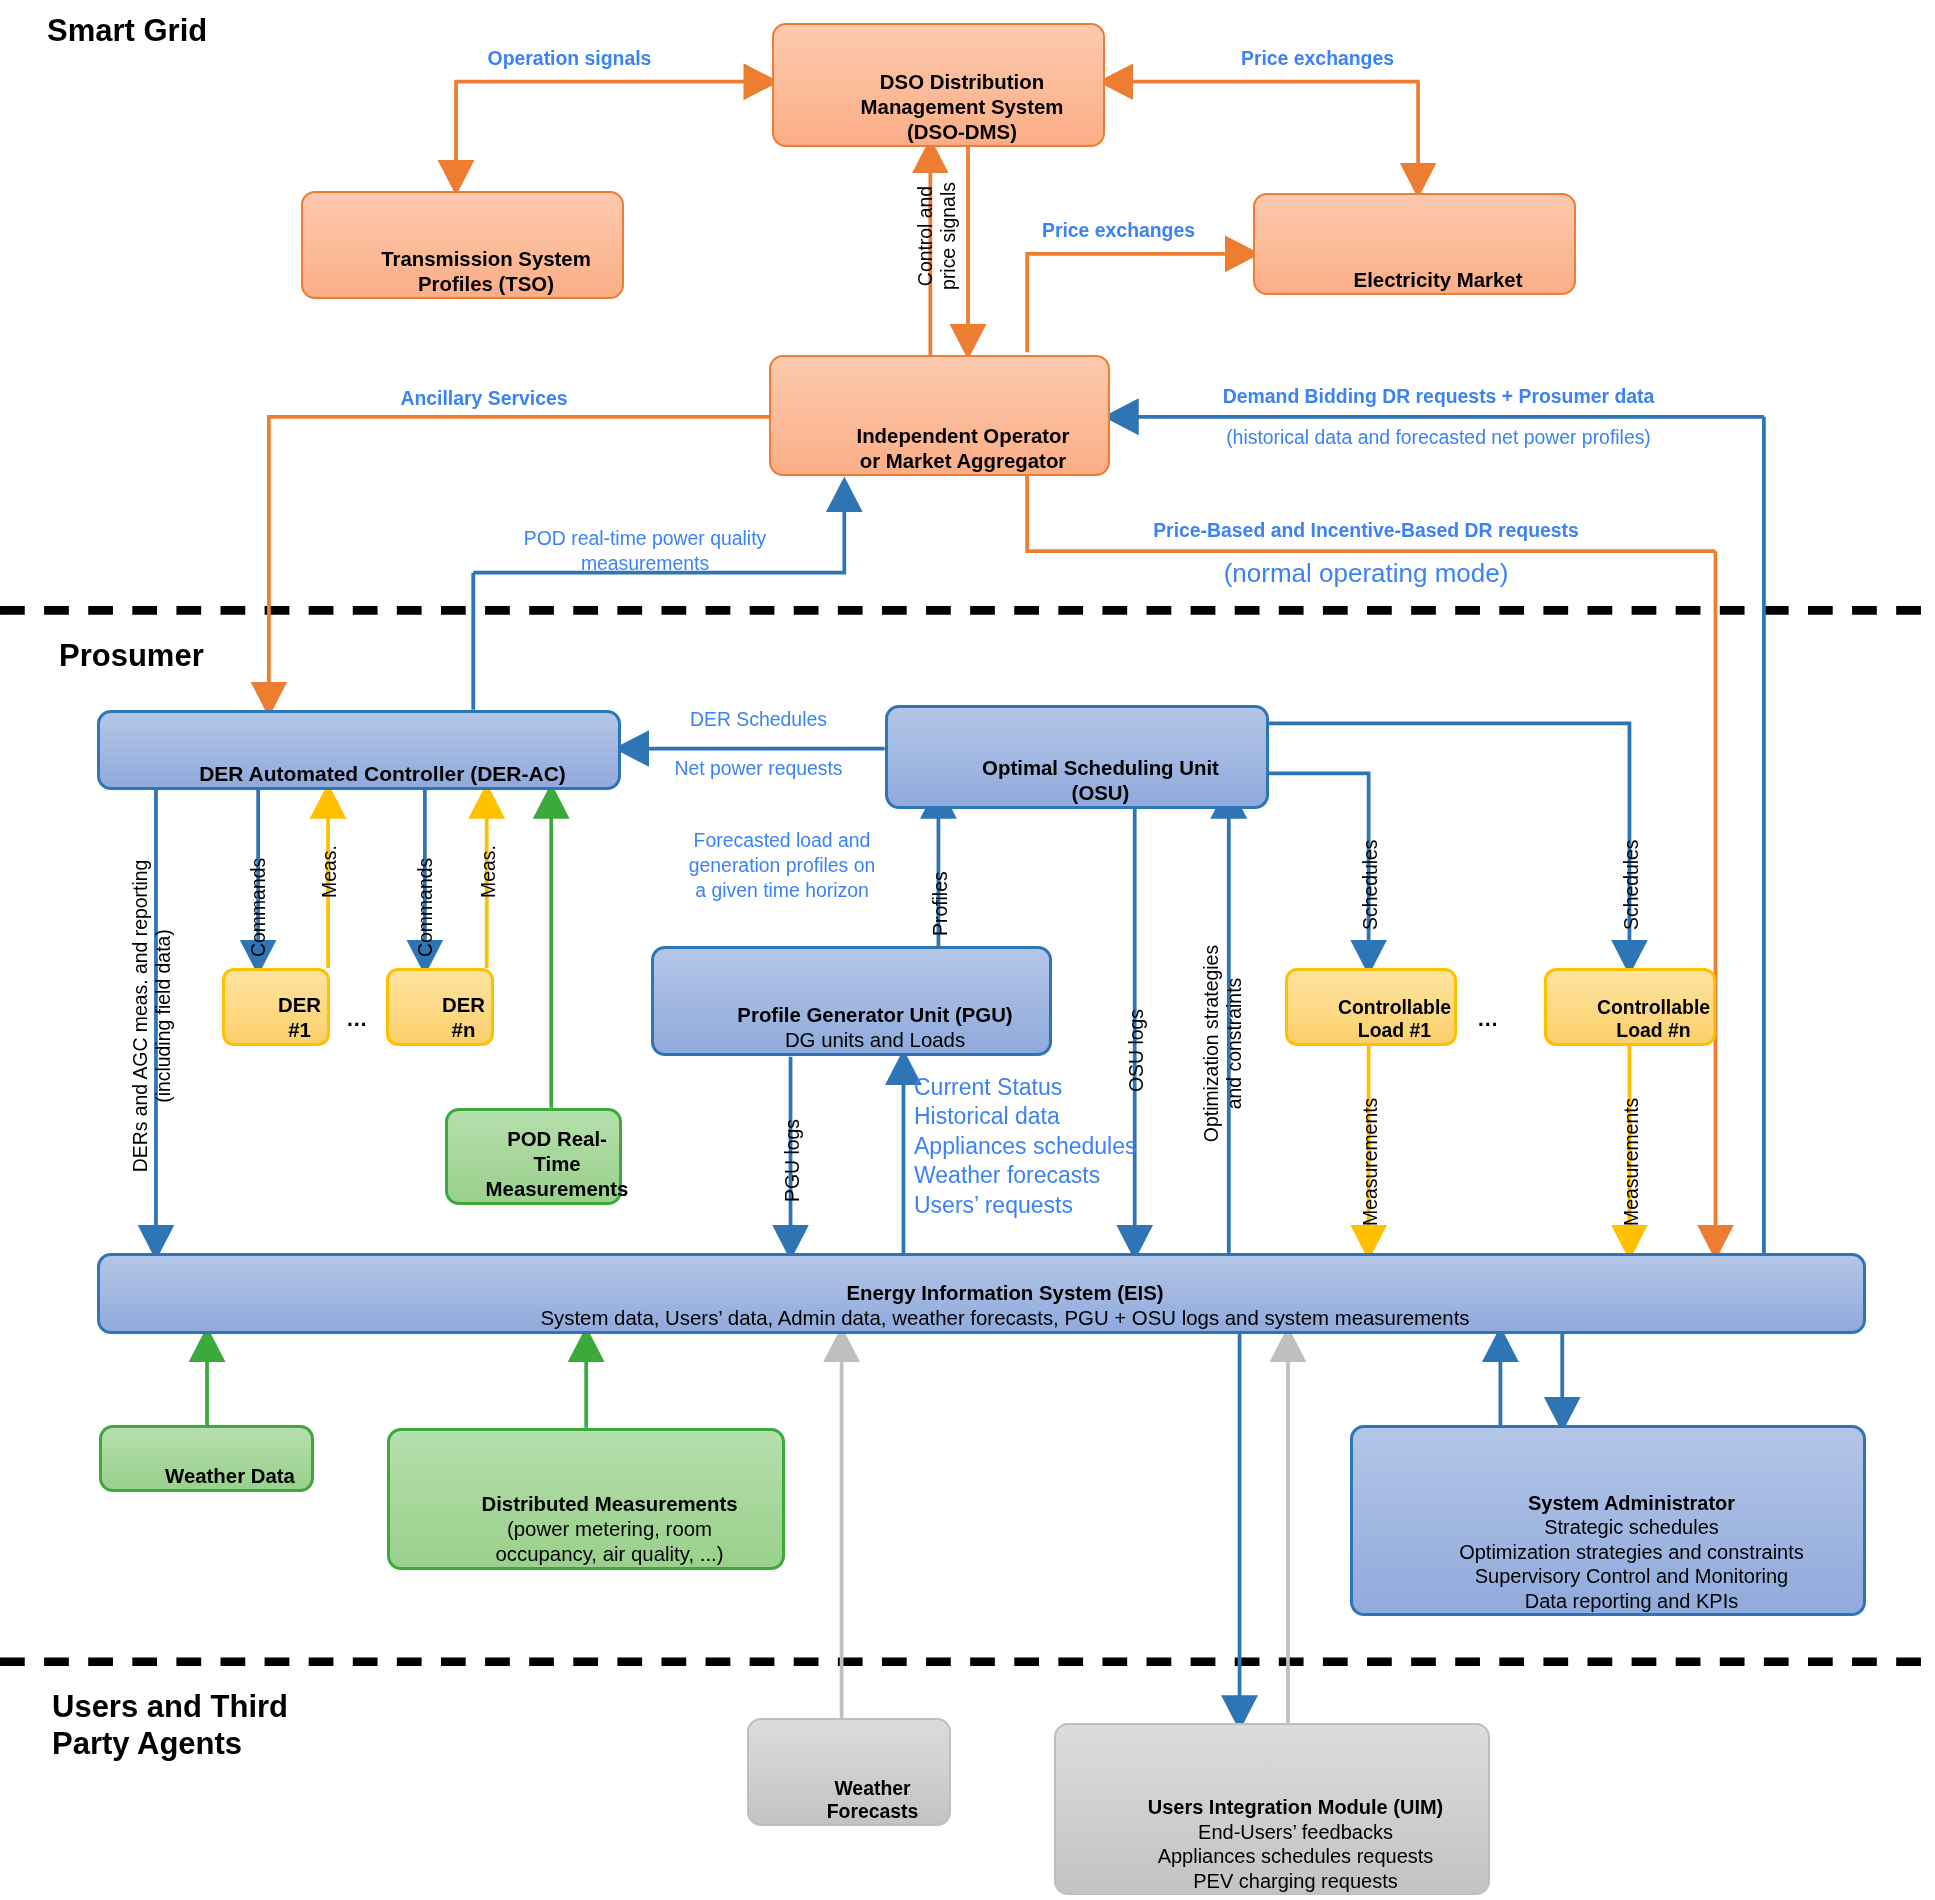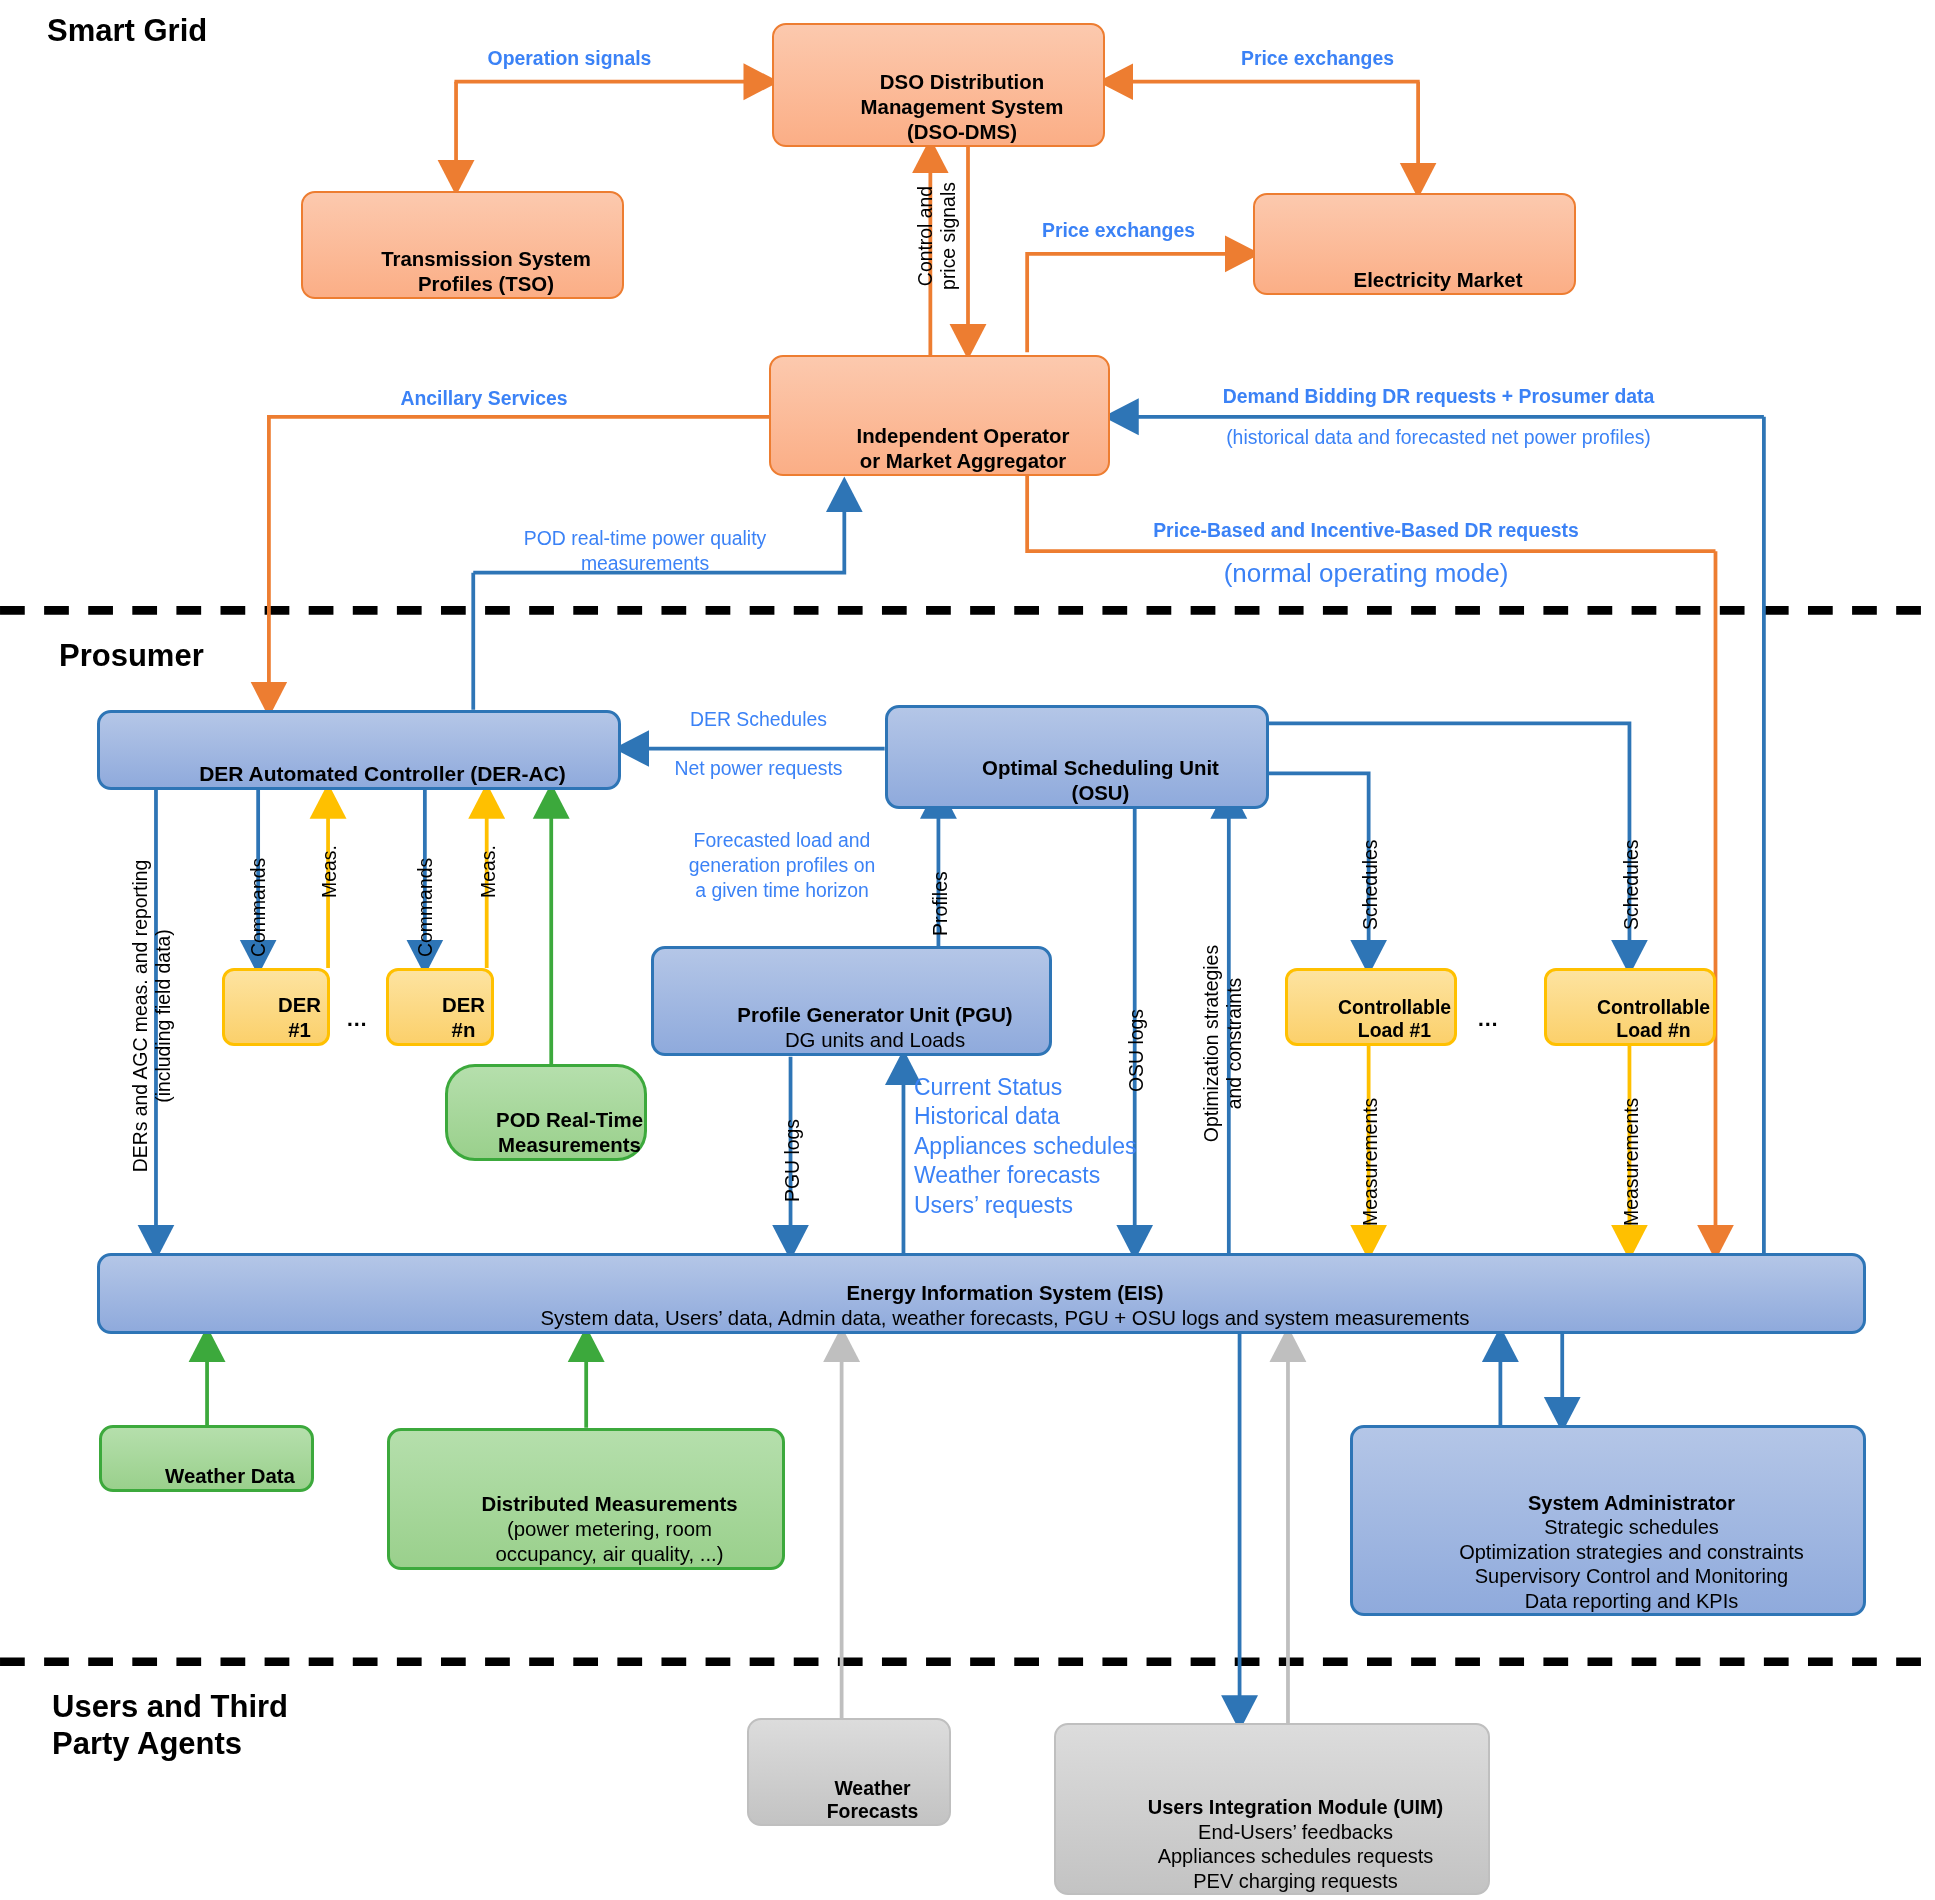--- a/index.html
+++ b/index.html
@@ -154,21 +154,21 @@
     <div class="t1">#1</div>
   </div>
 
   <div class="ell" style="left:346px;top:1007px;font-size:21.5px;">…</div>
 
   <div class="node yellow" style="left:386px;top:968px;width:108px;height:78px;font-size:20.4px;border-radius:12px;">
     <div class="t1">DER</div>
     <div class="t1">#n</div>
   </div>
 
-  <div class="node green" style="left:445px;top:1064px;width:202px;height:97px;font-size:20.4px;border-radius:30px;">
+  <div class="node green" style="left:445px;top:1108px;width:177px;height:97px;font-size:20.4px;">
     <div class="t1">POD Real-Time</div>
     <div class="t1">Measurements</div>
   </div>
 
   <div class="node blue" style="left:651px;top:946px;width:401px;height:110px;font-size:20.4px;">
     <div class="t1">Profile Generator Unit (PGU)</div>
     <div>DG units and Loads</div>
   </div>
 
   <div class="node yellow" style="left:1285px;top:968px;width:172px;height:78px;font-size:19.4px;border-radius:12px;">

